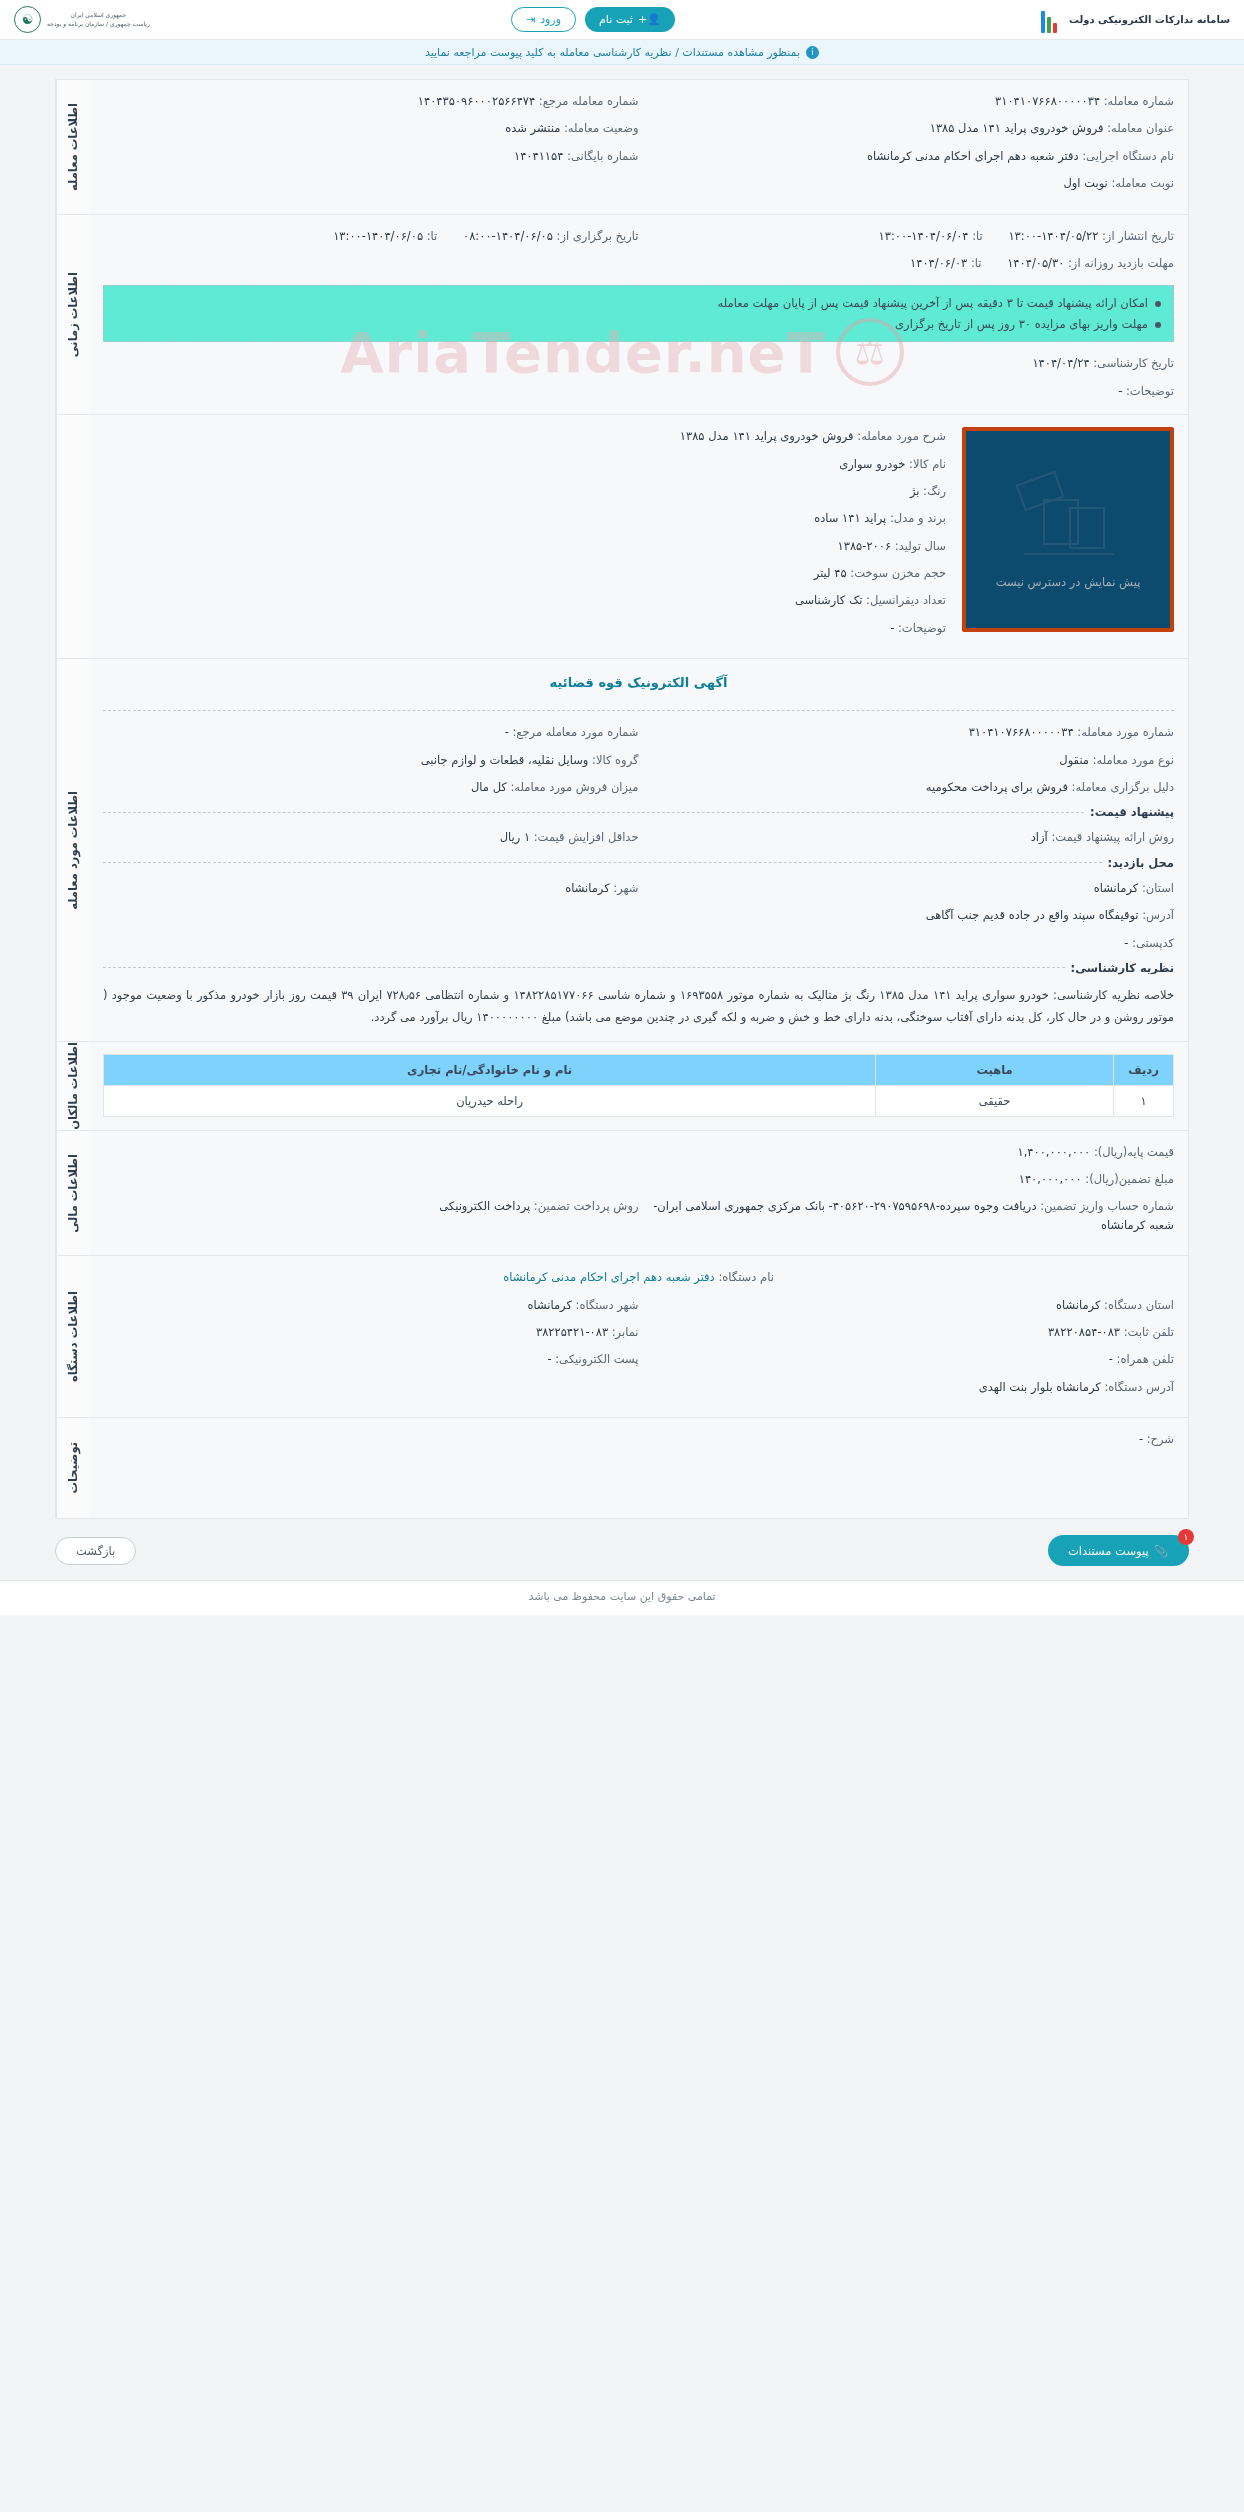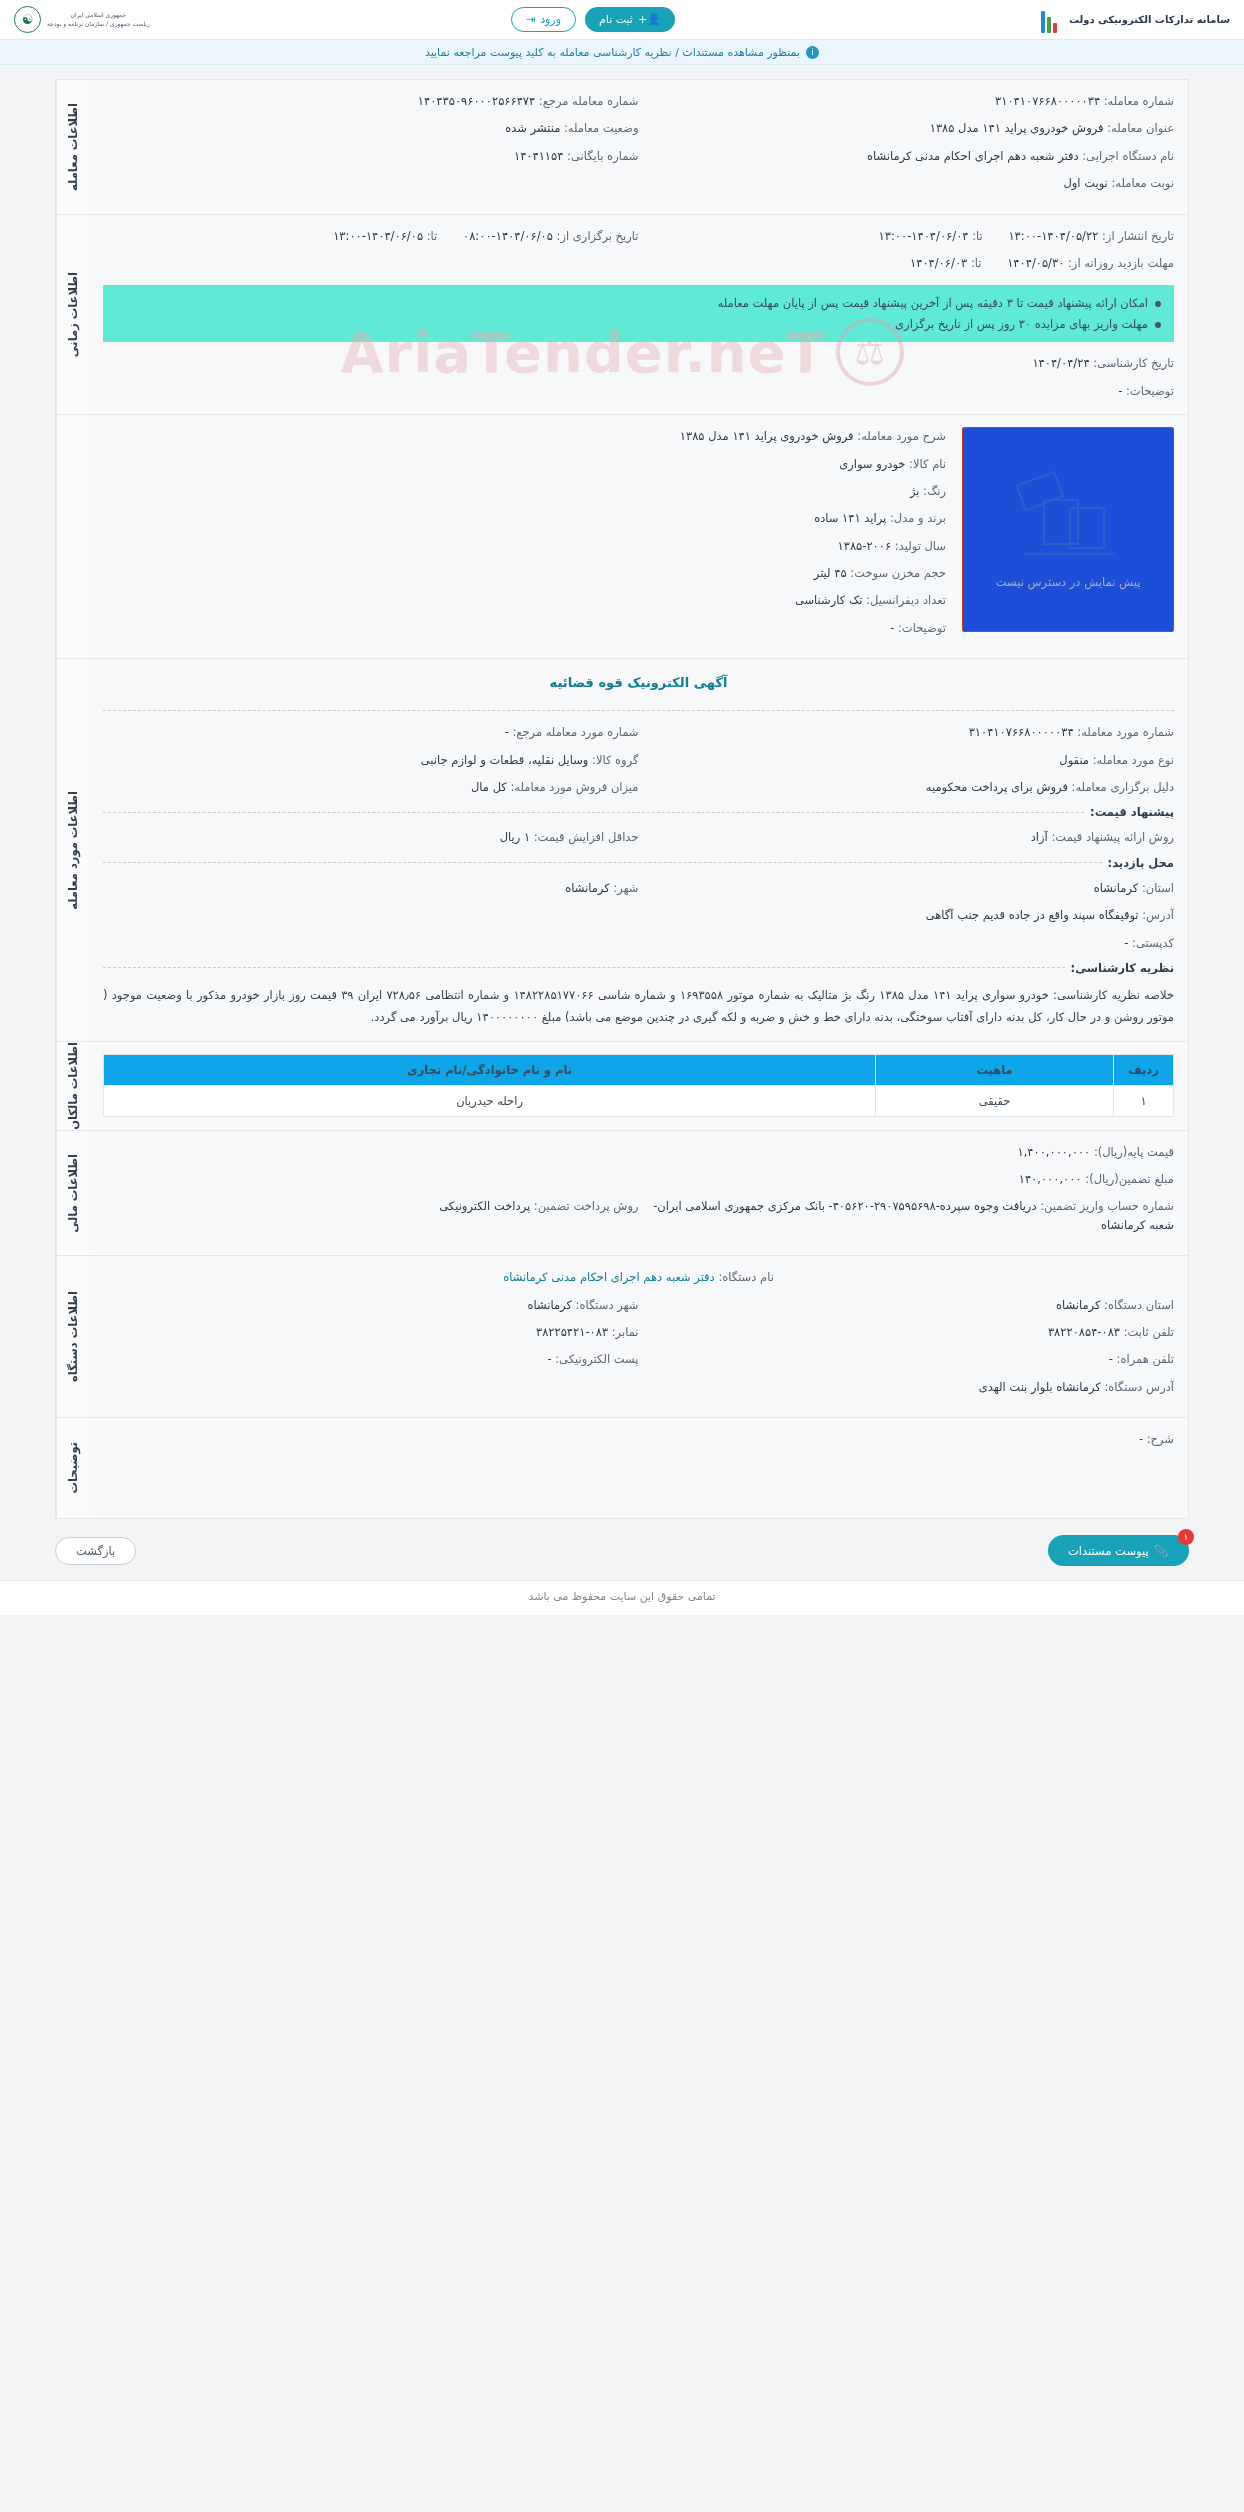--- a/index.html
+++ b/index.html
@@ -114,22 +114,22 @@
   .bullet-line { display:flex; gap:7px; align-items:flex-start; margin-bottom:7px; }
   .bullet-line:last-child { margin-bottom:0; }
   .dot { width:6px;height:6px;border-radius:50%;background:#4a5462;margin-top:5px;flex:0 0 6px; }
 
   
   .item-wrap { display:flex; gap:16px; }
   .item-info { flex:1; }
   .thumb {
     width:212px; min-width:212px;
     height:205px;
-    border:1px solid #c2410c;
-    background:#1d4ed8;
+    border:4px solid #c2410c;
+    background:#0c4a6e;
     display:flex;flex-direction:column;align-items:center;justify-content:center;
     gap:10px;
     border-radius:2px;
   }
   .thumb-icon { opacity:.18; }
   .thumb-text { color:#a9b1b9; font-size:11.5px; }
 
   
   .watermark {
     position:absolute;
@@ -175,21 +175,21 @@
     border-collapse:collapse;
     background:#fff;
     font-size:11.5px;
   }
   table.owners th, table.owners td {
     border:1px solid #e3e6e9;
     padding:8px 10px;
     text-align:center;
     color:#3c4858;
   }
-  table.owners th { background:#0ea5e9; font-weight:bold; }
+  table.owners th { background:#7dd3fc; font-weight:bold; }
   table.owners td.idx { width:60px; }
 
   
   .footer-actions {
     display:flex;
     justify-content:space-between;
     align-items:center;
     padding:16px 55px 14px 55px;
   }
   .btn-back {

